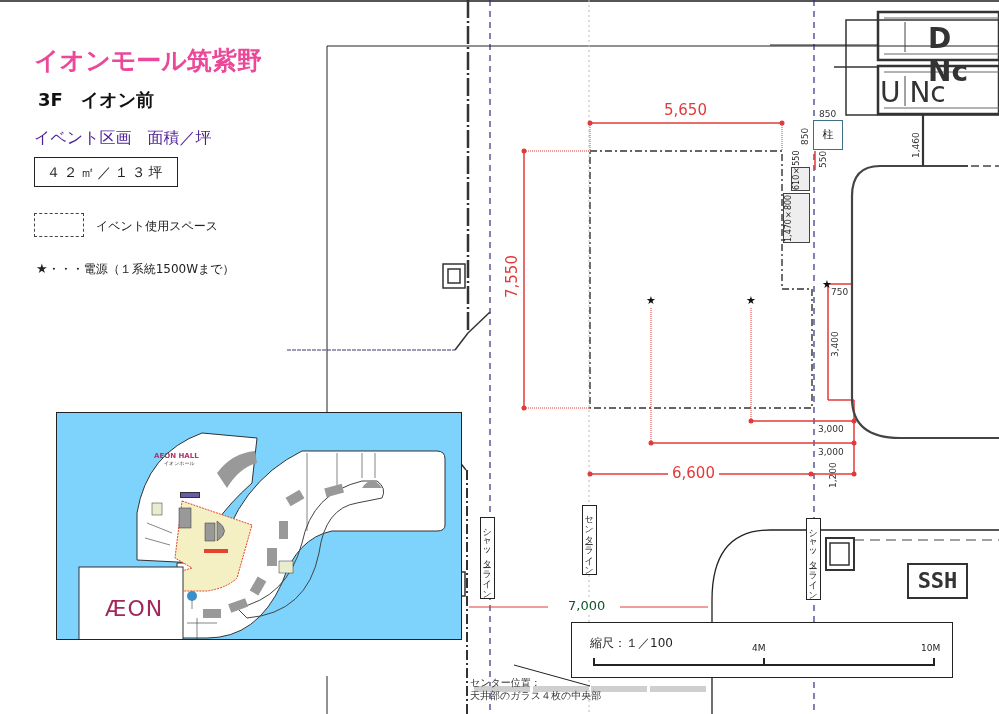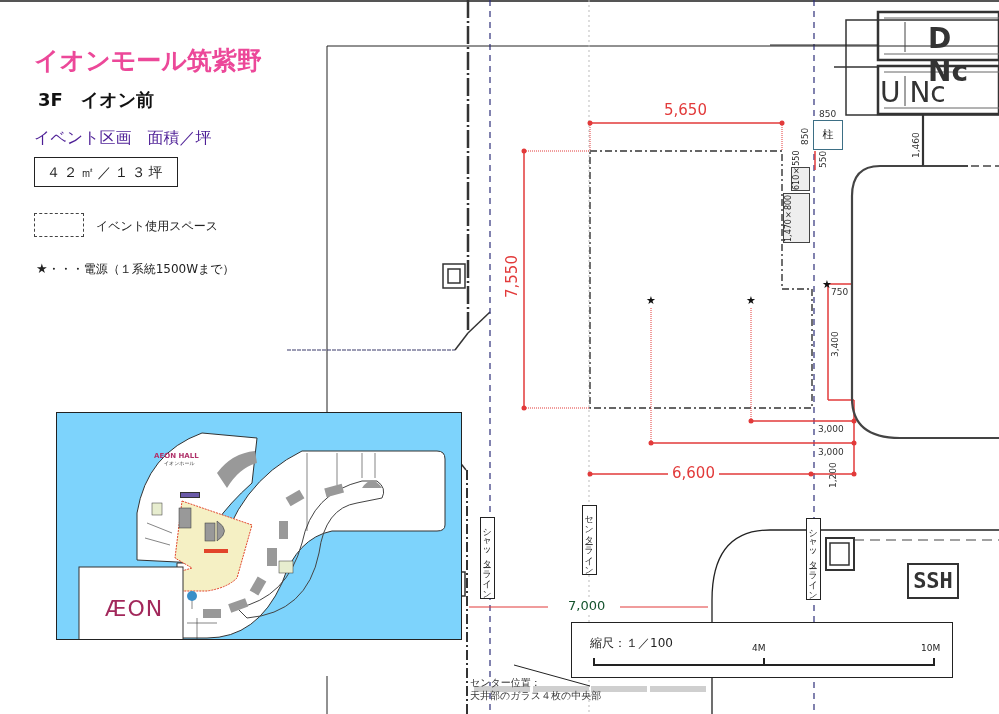--- a/index.html
+++ b/index.html
@@ -25,21 +25,21 @@
   .scale-5m { position: absolute; left: 180px; top: 20px; font-size: 9px; }
   .scale-10m { position: absolute; left: 349px; top: 20px; font-size: 9px; }
   .scale-bar { position: absolute; left: 21px; top: 41px; width: 342px; height: 1.5px; background: #222; }
   .tick { position: absolute; top: 35px; width: 1.5px; height: 8px; background: #222; }
   .center-note { position: absolute; left: 470px; top: 676px; font-size: 10px; color: #333; line-height: 13px; white-space: nowrap; }
   .vlabel { position: absolute; border: 1px solid #222; background: #fff; font-size: 9px; writing-mode: vertical-rl; padding: 3px 1px; box-sizing: border-box; letter-spacing: 0px; text-align: center; }
   .dim { position: absolute; color: #e23a3a; font-size: 15px; white-space: nowrap; background: #fff; padding: 0 4px; }
   .dim-sm { position: absolute; color: #333; font-size: 9px; white-space: nowrap; }
   .dim-rot { position: absolute; transform-origin: left top; transform: rotate(-90deg); white-space: nowrap; }
   .pillar { position: absolute; left: 813px; top: 120px; width: 30px; height: 30px; border: 1.5px solid #3d6f85; box-sizing: border-box; background: #fff; font-size: 11px; text-align: center; line-height: 27px; }
-  .ssh { position: absolute; left: 907px; top: 563px; width: 52px; height: 36px; border: 2px solid #333; box-sizing: border-box; font-size: 22px; font-weight: bold; text-align: center; line-height: 32px; color: #333; font-family: "DejaVu Sans Mono", monospace; }
+  .ssh { position: absolute; left: 907px; top: 563px; width: 61px; height: 36px; border: 2px solid #333; box-sizing: border-box; font-size: 22px; font-weight: bold; text-align: center; line-height: 32px; color: #333; font-family: "DejaVu Sans Mono", monospace; }
   .dn { position: absolute; font-size: 28px; color: #333; font-family: "DejaVu Sans", sans-serif; }
   .equip { position: absolute; border: 1px solid #444; background: #eee; box-sizing: border-box; font-size: 8px; writing-mode: vertical-rl; transform: rotate(180deg); text-align: center; }
   .star-mark { position: absolute; font-size: 11px; color: #111; line-height: 1; }
   .aeon-hall { position: absolute; left: 97px; top: 39px; font-size: 7px; font-weight: bold; color: #b0336a; white-space: nowrap; }
   .aeon-hall-sub { position: absolute; left: 107px; top: 47px; font-size: 5px; color: #333; white-space: nowrap; }
   .aeon-logo { position: absolute; left: 48px; top: 183px; font-size: 22px; color: #a2285b; letter-spacing: 1px; white-space: nowrap; }
   .purple-tag { position: absolute; left: 123px; top: 79px; width: 18px; height: 4px; background: #6a5aa8; border: 1px solid #333; }
   .red-tag { position: absolute; left: 147px; top: 136px; width: 24px; height: 4px; background: #e2452b; }
 </style>
 </head>

